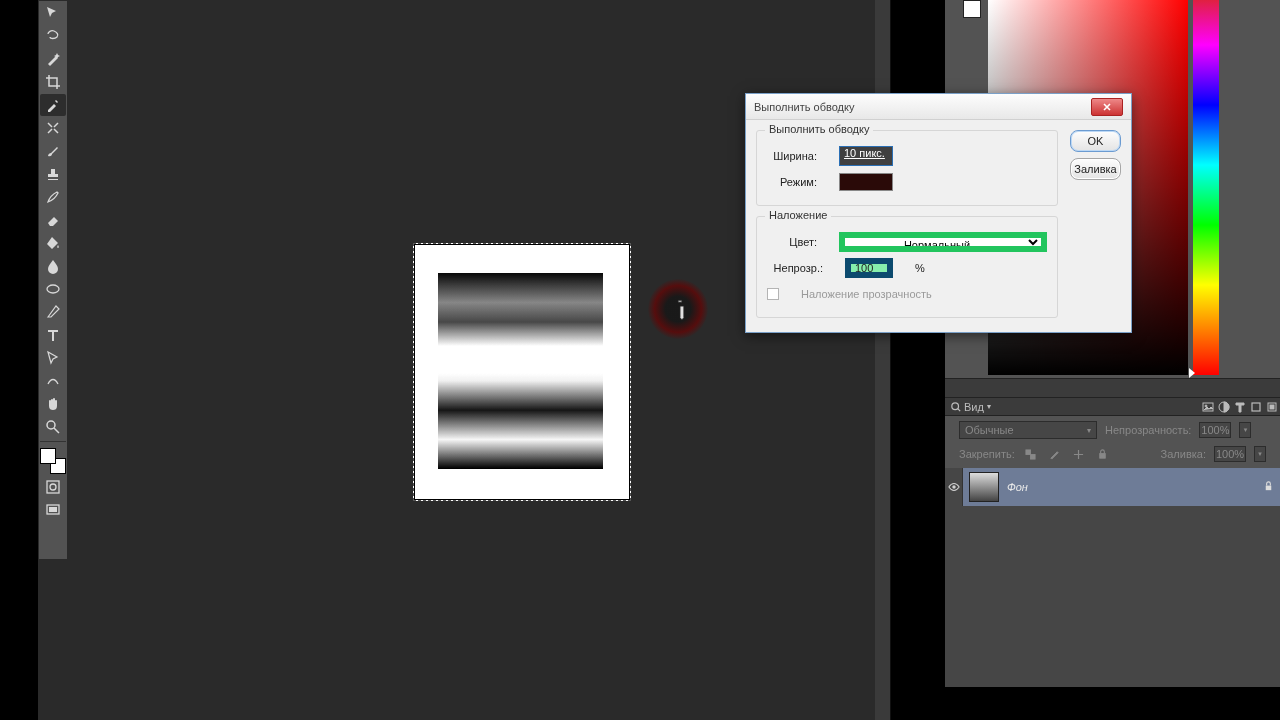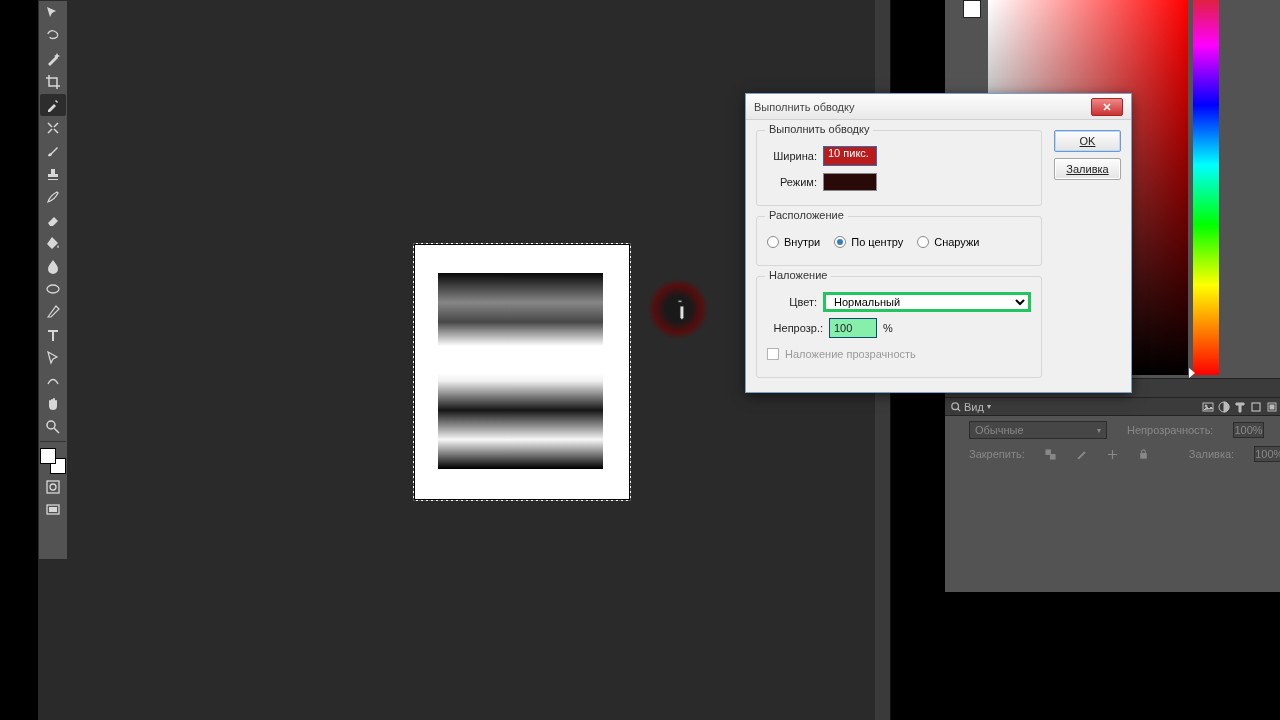--- a/index.html
+++ b/index.html
@@ -18,36 +18,36 @@
   .tool-strip { position:absolute; left:38px; top:0; width:30px; height:560px; background:#535353; border:1px solid #2a2a2a; z-index:5;}
   .tool { width:26px; height:22px; margin:1px auto; display:flex; align-items:center; justify-content:center; color:#d8d8d8; border-radius:2px;}
   .tool svg { width:16px; height:16px; fill:#d8d8d8; stroke:#d8d8d8; stroke-width:0; }
   .tool.active { background:#2d2d2d; }
   .swatches { width:26px; height:26px; margin:6px auto 2px; position:relative;}
   .sw-fg { position:absolute; left:0; top:0; width:16px; height:16px; background:#fff; border:1px solid #000;}
   .sw-bg { position:absolute; right:0; bottom:0; width:16px; height:16px; background:#fff; border:1px solid #000;}
   .tool-divider { width:26px; height:1px; background:#333; margin:3px auto;}
 
   
-  .right-col { position:absolute; left:945px; top:0; width:335px; height:592px; background:#535353;}
+  .right-col { position:absolute; left:945px; top:0; width:335px; height:687px; background:#535353;}
   .picker-field { position:absolute; left:43px; top:0; width:200px; height:375px; background:linear-gradient(to bottom,rgba(0,0,0,0) 0%,rgba(0,0,0,1) 100%),linear-gradient(to right,#fff 0%,#ff0000 100%);}
   .hue-strip { position:absolute; left:248px; top:0; width:26px; height:375px; background:linear-gradient(to bottom,#e02040 0%,#ff00ff 12%,#0000ff 28%,#00ffff 44%,#00ff00 60%,#ffff00 76%,#ff8000 88%,#ff0000 100%);}
   .hue-arrow { position:absolute; left:244px; top:368px; width:0;height:0;border-top:5px solid transparent;border-bottom:5px solid transparent;border-left:6px solid #fff;}
   .picker-fg { position:absolute; left:18px; top:0; width:18px; height:18px; background:#fff; border:1px solid #222;}
 
   .panel-divider { position:absolute; left:0; top:378px; width:100%; height:20px; background:#3b3b3b; border-top:1px solid #222; border-bottom:1px solid #222;}
   .mini-tabs { position:absolute; left:0; top:398px; width:100%; height:18px; background:#3b3b3b; border-bottom:1px solid #222; display:flex; align-items:center;}
   .mini-tab { height:16px; padding:0 6px; color:#bbb; display:flex; align-items:center; gap:3px;}
   .mini-tab svg {width:10px;height:10px;fill:none;stroke:#bbb;stroke-width:1.5;}
   .mini-tabs .spacer{flex:1;}
   .mini-ico { width:16px; height:16px; display:flex; align-items:center; justify-content:center; color:#bbb;}
   .mini-ico svg{width:12px;height:12px;fill:#bbb;stroke:#bbb;}
 
   .layer-opts { position:absolute; left:0; top:418px; width:100%; height:50px; background:#535353;}
-  .blend-row, .lock-row { height:24px; display:flex; align-items:center; padding:0 24px; gap:20px; color:#888;}
+  .blend-row, .lock-row { height:24px; display:flex; align-items:center; padding:0 14px; gap:8px; color:#888;}
   .blend-select { flex:0 0 138px; height:18px; background:#464646; border:1px solid #2c2c2c; color:#888; padding:0 5px; display:flex; align-items:center; justify-content:space-between;}
   .blend-select span.tri{font-size:8px;}
   .opacity-lbl { color:#888;}
   .opacity-box { width:32px; height:16px; background:#464646; border:1px solid #2c2c2c; color:#888; display:flex; align-items:center; justify-content:center;}
   .opacity-drop { width:12px; height:16px; background:#464646; border:1px solid #2c2c2c; display:flex; align-items:center;justify-content:center;}
   .lock-ico { width:16px; height:16px; display:flex;align-items:center;justify-content:center;}
   .lock-ico svg{width:11px;height:11px;stroke:#888;fill:#888;}
 
   .layer-list { position:absolute; left:0; top:468px; width:100%; bottom:0; background:#464646;}
   .layer-row { height:38px; width:calc(100% - 18px); margin-left:18px; background:#6e7c97; display:flex; align-items:center; padding:0 6px; gap:8px; color:#e8e8e8; font-style:italic; position:relative;}
@@ -57,34 +57,34 @@
   .layer-lock { margin-left:auto;}
   .layer-lock svg{width:11px;height:11px;fill:#ddd;}
 
   
   .dialog { position:absolute; left:745px; top:93px; width:387px; background:#f0f0f0; border:1px solid #7aa0c8; box-shadow:0 3px 12px rgba(0,0,0,0.5); z-index:20;}
   .dlg-title { height:26px; background:linear-gradient(#fdfdfd,#e8e8e8); border-bottom:1px solid #d0d0d0; display:flex; align-items:center; padding:0 8px; color:#444;}
   .dlg-close { margin-left:auto; width:32px; height:18px; background:linear-gradient(#e88,#c33); border:1px solid #a22; border-radius:2px; display:flex; align-items:center; justify-content:center; color:#fff; font-weight:bold; font-family:Arial;}
   .dlg-body { padding:10px 10px 14px 10px; display:flex; gap:12px;}
   .dlg-left { flex:1; display:flex; flex-direction:column; gap:10px;}
   .dlg-right { width:78px; display:flex; flex-direction:column; gap:6px;}
-  .dlg-btn { height:22px; border:1px solid #a6a6a6; background:linear-gradient(#fdfdfd,#e4e4e4); border-radius:2px; display:flex; align-items:center; justify-content:center; color:#222; box-shadow:0 0 0 1px #fff inset;text-decoration:underline;}
+  .dlg-btn { height:22px; border:1px solid #a6a6a6; background:linear-gradient(#fdfdfd,#e4e4e4); border-radius:8px; display:flex; align-items:center; justify-content:center; color:#222; box-shadow:0 0 0 1px #fff inset;}
   .dlg-btn.ok { border:1px solid #6b9bd1; box-shadow:0 0 0 1px #bcd8f5 inset;}
   .group { border:1px solid #d6d6d6; border-radius:3px; padding:12px 10px 10px; position:relative;}
   .group-title { position:absolute; top:-8px; left:8px; background:#f0f0f0; padding:0 4px; color:#333;}
-  .frow { display:flex; align-items:center; gap:6px; height:26px;}
+  .frow { display:flex; align-items:center; gap:22px; height:26px;}
   .flabel { text-align:right; color:#222;}
-  .ftext { height:20px; border:1px solid #0c4a6e; background:#86efac; padding:0 4px; color:#222;}
-  .ftext.sel { background:#b91c1c; color:#fff; border:1px solid #2a6fb5;}
+  .ftext { height:20px; border:6px solid #0c4a6e; background:#86efac; padding:0 4px; color:#222;}
+  .ftext.sel { background:#404040; color:#fff; border:1px solid #2a6fb5;text-decoration:underline;}
   .swatch { width:54px; height:18px; border:1px solid #888; background:#2a0a08;}
   .radio { width:12px; height:12px; border:1px solid #888; border-radius:50%; background:#fff; display:inline-flex; align-items:center; justify-content:center;}
   .radio.on::after{content:"";width:6px;height:6px;background:#3a7ab8;border-radius:50%;}
   .check { width:12px; height:12px; border:1px solid #b4b4b4; background:#fff;}
   .dim{ color:#9a9a9a;}
-  select.native { height:20px; border:3px solid #22c55e; background:#fff; width:208px; padding:0 4px;}
+  select.native { height:20px; border:6px solid #22c55e; background:#fff; width:208px; padding:0 4px;text-align:center;}
   .pct { color:#222;}
 </style>
 </head>
 <body>
 
 <div class="tool-strip">
   <div class="tool">
       <svg viewBox="0 0 16 16">
         <path d="M2 2l3 10 2-4 4-2z" fill="#d8d8d8"></path>
       </svg>
@@ -298,20 +298,36 @@
         </div>
       <div style="flex:1"></div>
       <span class="opacity-lbl">Заливка:</span>
       <div class="opacity-box">100%</div>
       <div class="opacity-drop">
           <span style="font-size:7px;color:#888;">▾</span>
         </div>
     </div>
   </div>
 
+  <div class="layer-list">
+    <div class="layer-row">
+      <div class="vis-col">
+        <svg viewBox="0 0 14 14">
+            <path d="M1 7c2-3 4-4 6-4s4 1 6 4c-2 3-4 4-6 4S3 10 1 7z" fill="none" stroke="#d0d0d0" stroke-width="1.2"></path>
+            <circle cx="7" cy="7" r="2"></circle>
+          </svg>
+      </div>
+      <div class="layer-thumb"></div>
+      <span>Фон</span>
+      <div class="layer-lock"><svg viewBox="0 0 12 12">
+            <rect x="3" y="5" width="6" height="5"></rect>
+            <path d="M4 5V3a2 2 0 014 0v2" fill="none" stroke="#ddd" stroke-width="1.2"></path>
+          </svg></div>
+    </div>
+  </div>
 </div>
 
 <div class="dialog">
   <div class="dlg-title">
     <span>Выполнить обводку</span>
     <div class="dlg-close">
       <svg width="10" height="10" viewBox="0 0 10 10">
           <path d="M2 2l6 6M8 2l-6 6" stroke="#fff" stroke-width="1.6"></path>
         </svg>
     </div>
@@ -324,37 +340,20 @@
         <div class="frow">
           <div class="flabel" style="width:50px">Ширина:</div>
           <div class="ftext sel" style="width:54px">10 пикс.</div>
         </div>
         <div class="frow">
           <div class="flabel" style="width:50px">Режим:</div>
           <div class="swatch"></div>
         </div>
       </div>
 
-      <div class="group">
-        <div class="group-title">Расположение</div>
-        <div class="frow" style="gap:14px;">
-          <label style="display:flex;align-items:center;gap:5px;">
-            <span class="radio"></span>
-            <span>Внутри</span>
-          </label>
-          <label style="display:flex;align-items:center;gap:5px;">
-            <span class="radio on"></span>
-            <span>По центру</span>
-          </label>
-          <label style="display:flex;align-items:center;gap:5px;">
-            <span class="radio"></span>
-            <span>Снаружи</span>
-          </label>
-        </div>
-      </div>
 
       <div class="group">
         <div class="group-title">Наложение</div>
         <div class="frow">
           <div class="flabel" style="width:50px">Цвет:</div>
           <select class="native">
             <option value="Нормальный">Нормальный</option>
           </select>
         </div>
         <div class="frow">

